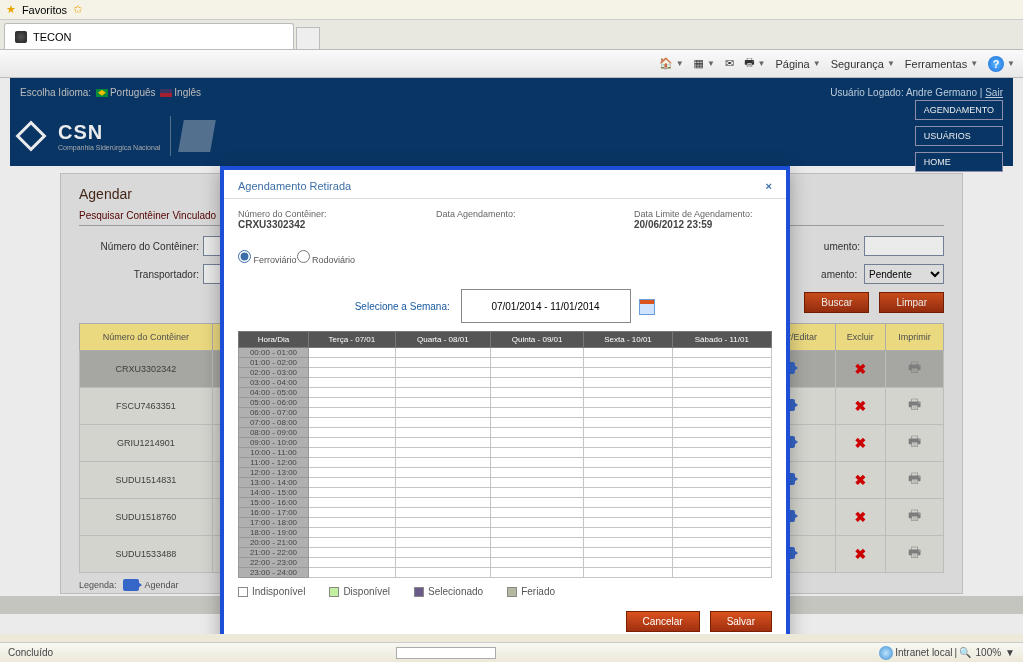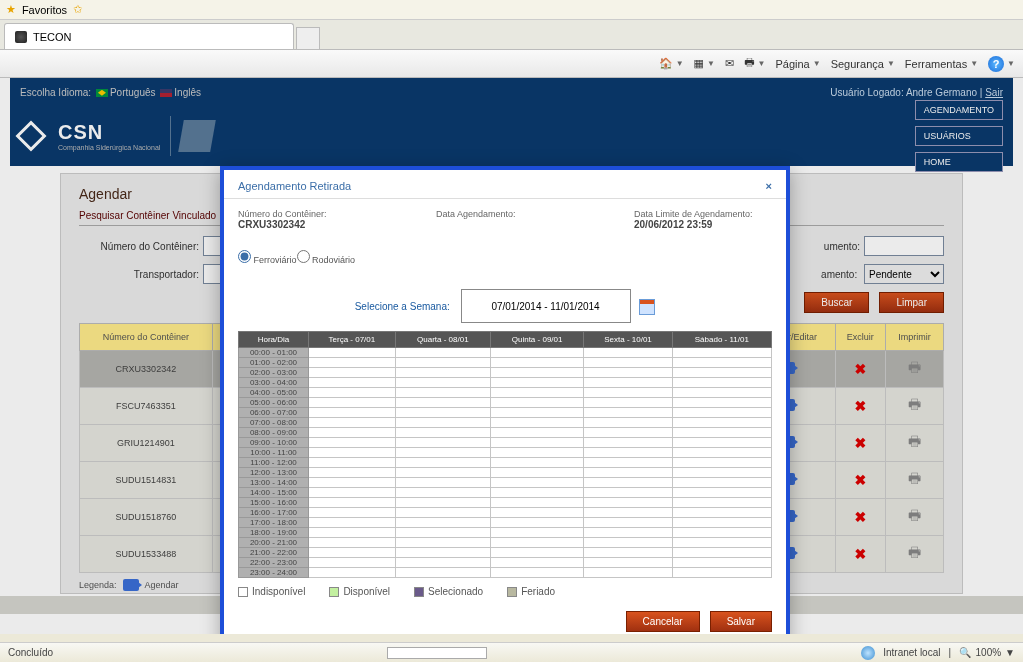--- a/index.html
+++ b/index.html
@@ -90,21 +90,21 @@
     .sw { width:10px; height:10px; border:1px solid #888;}
     .sw.ind { background:#fff;}
     .sw.disp { background:#c3f0a0;}
     .sw.sel { background:#6a5a8a;}
     .sw.fer { background:#b8b8a0;}
     
     .mbtns { display:flex; justify-content:flex-end; gap:10px;}
     
     
     .status { position:absolute; bottom:0; left:0; right:0; height:20px; background:linear-gradient(#f8f8f4,#ece9d8); border-top:1px solid #ccc; font-size:10px; color:#444; display:flex; align-items:center; justify-content:space-between; padding:0 8px;}
-    .status .right { display:flex; align-items:center; gap:8px;padding-left:40px;}
+    .status .right { display:flex; align-items:center; gap:2px;padding-left:40px;}
     .status .globe { width:14px; height:14px; background:radial-gradient(circle,#bde3ff,#3a8dd0); border-radius:50%;}
     .status .zoom { display:flex; align-items:center; gap:4px;}
     .prog { width:100px; height:12px; border:1px solid #aaa; background:#fff;}
   </style>
 </head>
 <body>
 
 <div class="favbar">
   <span class="star">★</span>
   <span>Favoritos</span>

